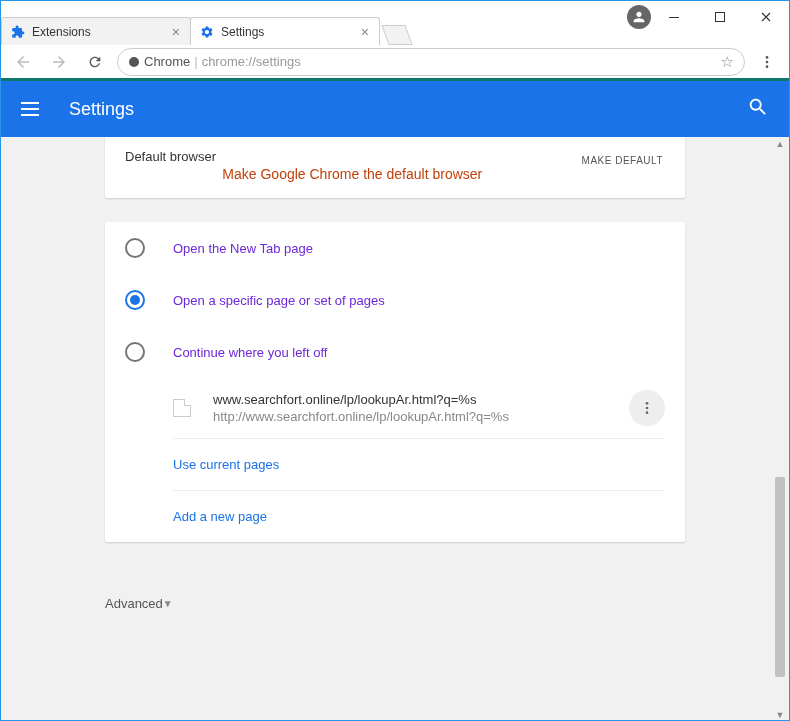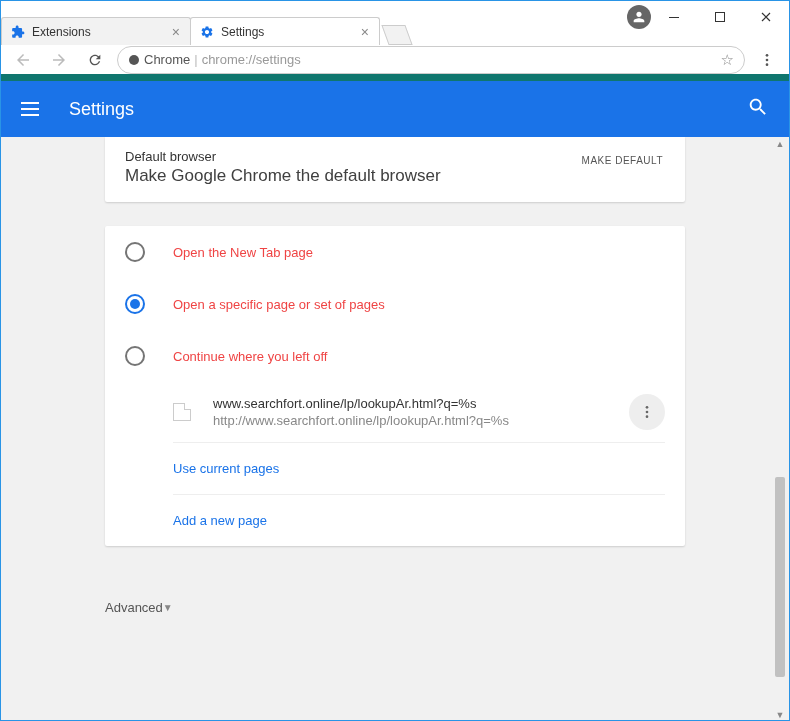--- a/index.html
+++ b/index.html
@@ -14,21 +14,21 @@
 
 .tabs { display: flex; align-items: flex-end; height: 100%; }
 .tab { height: 28px; min-width: 190px; background: #f2f2f2; border: 1px solid #ccc; border-bottom: none; border-radius: 3px 3px 0 0; display: flex; align-items: center; padding: 0 8px; margin-right: -1px; font-size: 12px; color: #333; position: relative; }
 .tab.active { background: #fff; z-index: 2; }
 .tab .tab-icon { width: 16px; height: 16px; margin-right: 6px; display: flex; align-items: center; justify-content: center; }
 .tab .tab-close { margin-left: auto; color: #888; font-size: 14px; padding: 0 2px; }
 .tab-label { flex: 1; white-space: nowrap; overflow: hidden; text-overflow: ellipsis; }
 .new-tab { width: 24px; height: 20px; margin-left: 6px; border: 1px solid #ccc; background: #f2f2f2; transform: skewX(20deg); }
 
 
-.toolbar { height: 36px; border-bottom: 7px solid #0f766e; display: flex; align-items: center; padding: 0 8px; gap: 8px; }
+.toolbar { height: 36px; border-bottom: 3px solid #0f766e; display: flex; align-items: center; padding: 0 8px; gap: 8px; }
 .nav-btn { width: 28px; height: 28px; display: flex; align-items: center; justify-content: center; color: #888; border-radius: 14px; }
 .omnibox { flex: 1; height: 28px; border: 1px solid #ccc; border-radius: 14px; display: flex; align-items: center; padding: 0 10px; font-size: 13px; }
 .omnibox .secure { display: flex; align-items: center; gap: 4px; color: #555; }
 .omnibox .url-prot { color: #555; }
 .omnibox .url-sep { color: #bbb; margin: 0 4px; }
 .omnibox .url-path { color: #999; }
 .omnibox .star { margin-left: auto; color: #888; font-size: 15px; }
 .menu-btn { width: 28px; height: 28px; display: flex; align-items: center; justify-content: center; color: #555; }
 
 
@@ -46,27 +46,27 @@
 
 .fake-scrollbar { position: absolute; right: 2px; top: 0; width: 14px; height: 100%; }
 .fake-scrollbar .thumb { position: absolute; right: 2px; width: 10px; background: #c1c1c1; border-radius: 2px; }
 .fake-scrollbar .arrow { position: absolute; right: 0; width: 14px; height: 14px; display: flex; align-items: center; justify-content: center; color: #888; font-size: 9px; }
 
 
 .card { background: #fff; border-radius: 2px; box-shadow: 0 1px 2px rgba(0,0,0,0.15); margin-bottom: 24px; }
 .card-partial { border-radius: 0 0 2px 2px; padding: 12px 20px 16px 20px; display: flex; align-items: flex-start; }
 .card-partial .txt { flex: 1; }
 .card-partial .heading { font-size: 13px; font-weight: 500; color: #333; }
-.card-partial .sub { font-size: 17px; color: #404040; margin-top: 2px; }
+.card-partial .sub { font-size: 14px; color: #c2410c; margin-top: 2px; text-align: center; }
 .make-default { font-size: 10px; font-weight: 500; color: #555; letter-spacing: 0.5px; padding: 6px 2px; }
 
 .section-label { font-size: 13px; color: #333; margin: 20px 4px 14px 4px; }
 
 
-.radio-row { display: flex; align-items: center; padding: 16px 20px; font-size: 13px; color: #ef4444; }
+.radio-row { display: flex; align-items: center; padding: 16px 20px; font-size: 13px; color: #6d28d9; }
 .radio { width: 20px; height: 20px; border: 2px solid #757575; border-radius: 50%; margin-right: 28px; position: relative; flex-shrink: 0; }
 .radio.selected { border-color: #1a73e8; }
 .radio.selected::after { content: ''; position: absolute; left: 3px; top: 3px; width: 10px; height: 10px; background: #1a73e8; border-radius: 50%; }
 
 .startup-pages { padding-left: 68px; padding-right: 20px; }
 .page-entry { display: flex; align-items: center; padding: 12px 0; border-bottom: 1px solid #eee; }
 .page-favicon { width: 18px; height: 18px; border: 1px solid #ccc; margin-right: 22px; position: relative; flex-shrink: 0; }
 .page-favicon::after { content: ''; position: absolute; right: -1px; top: -1px; width: 6px; height: 6px; border-left: 1px solid #ccc; border-bottom: 1px solid #ccc; background: #fff; }
 .page-info { flex: 1; font-size: 13px; }
 .page-info .pg-title { color: #333; }

